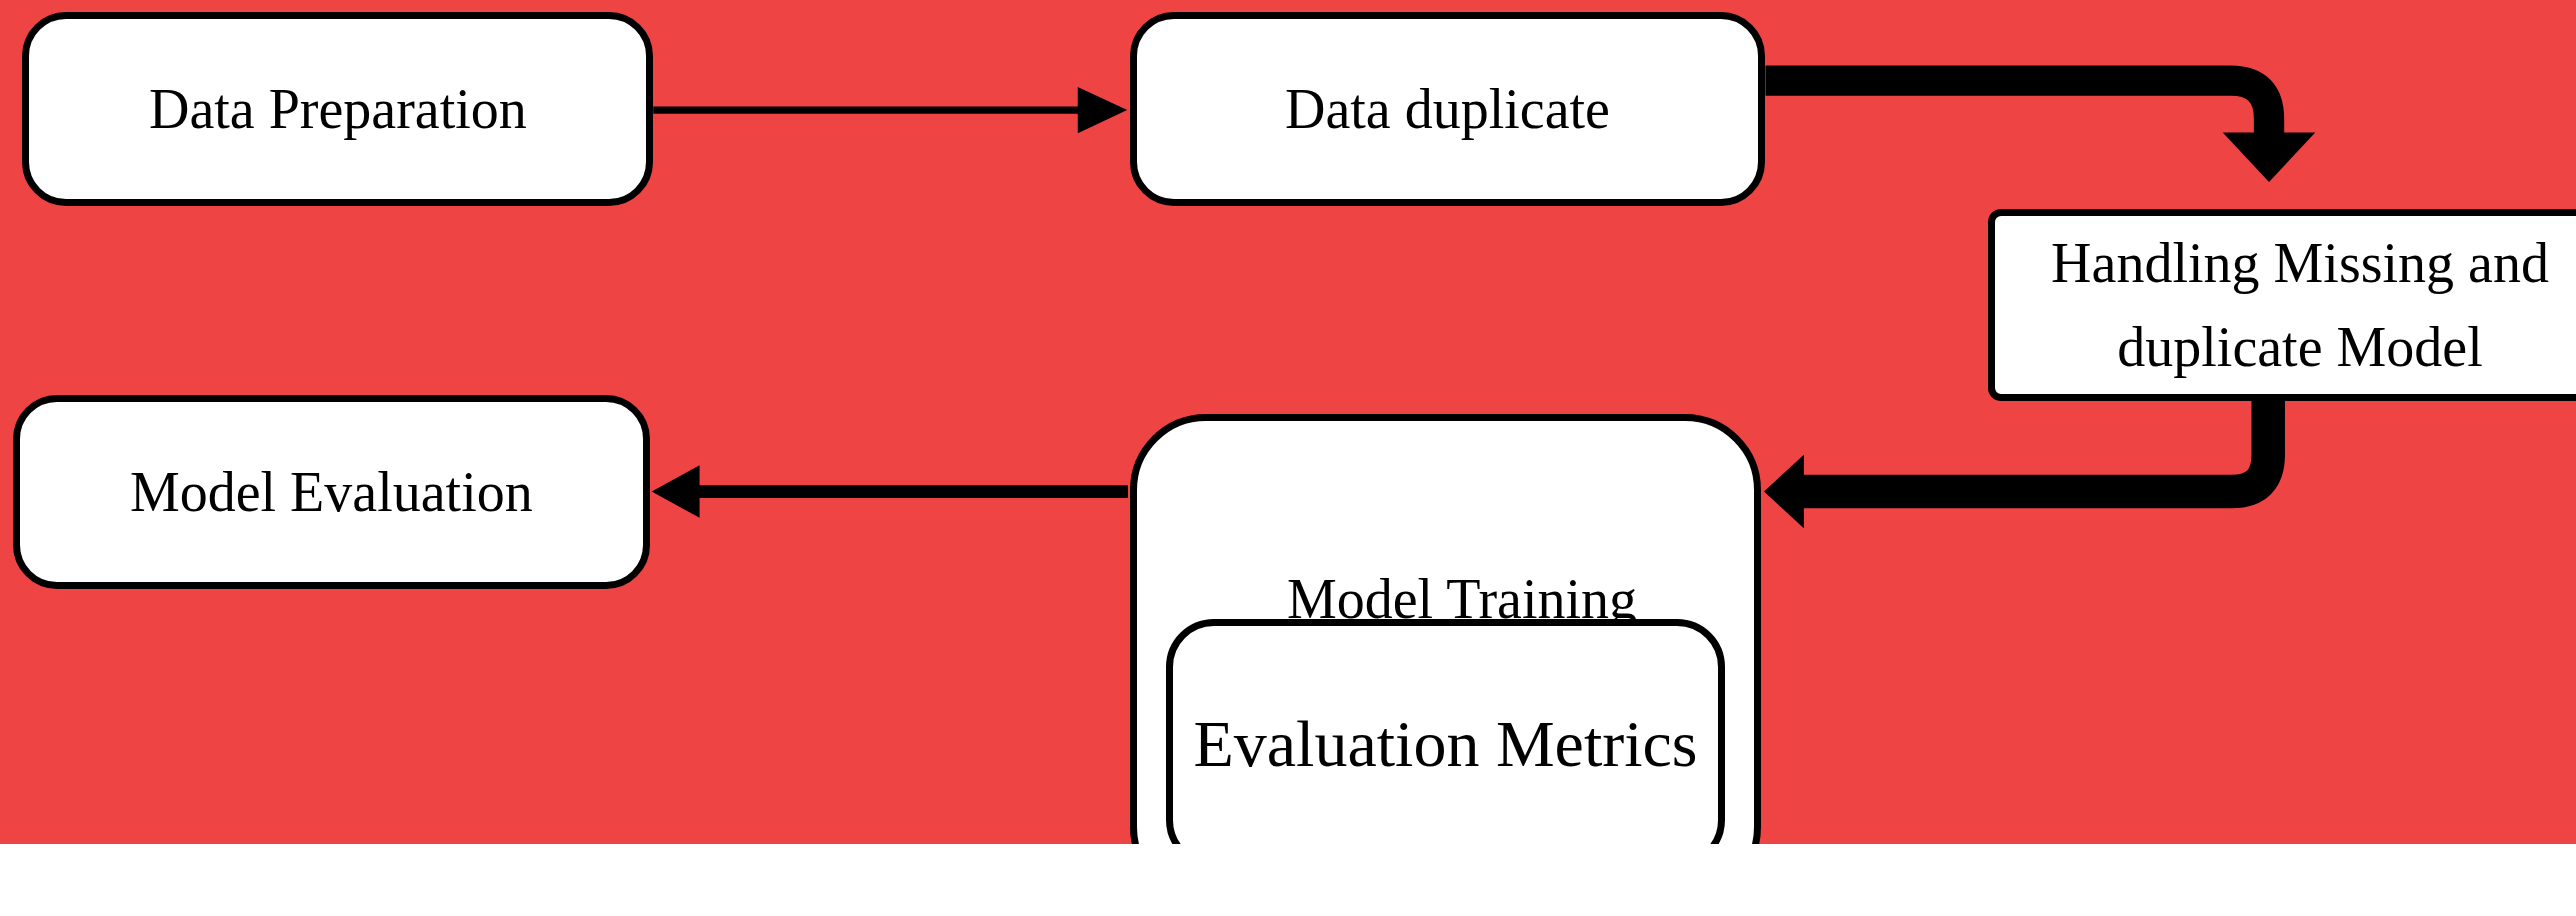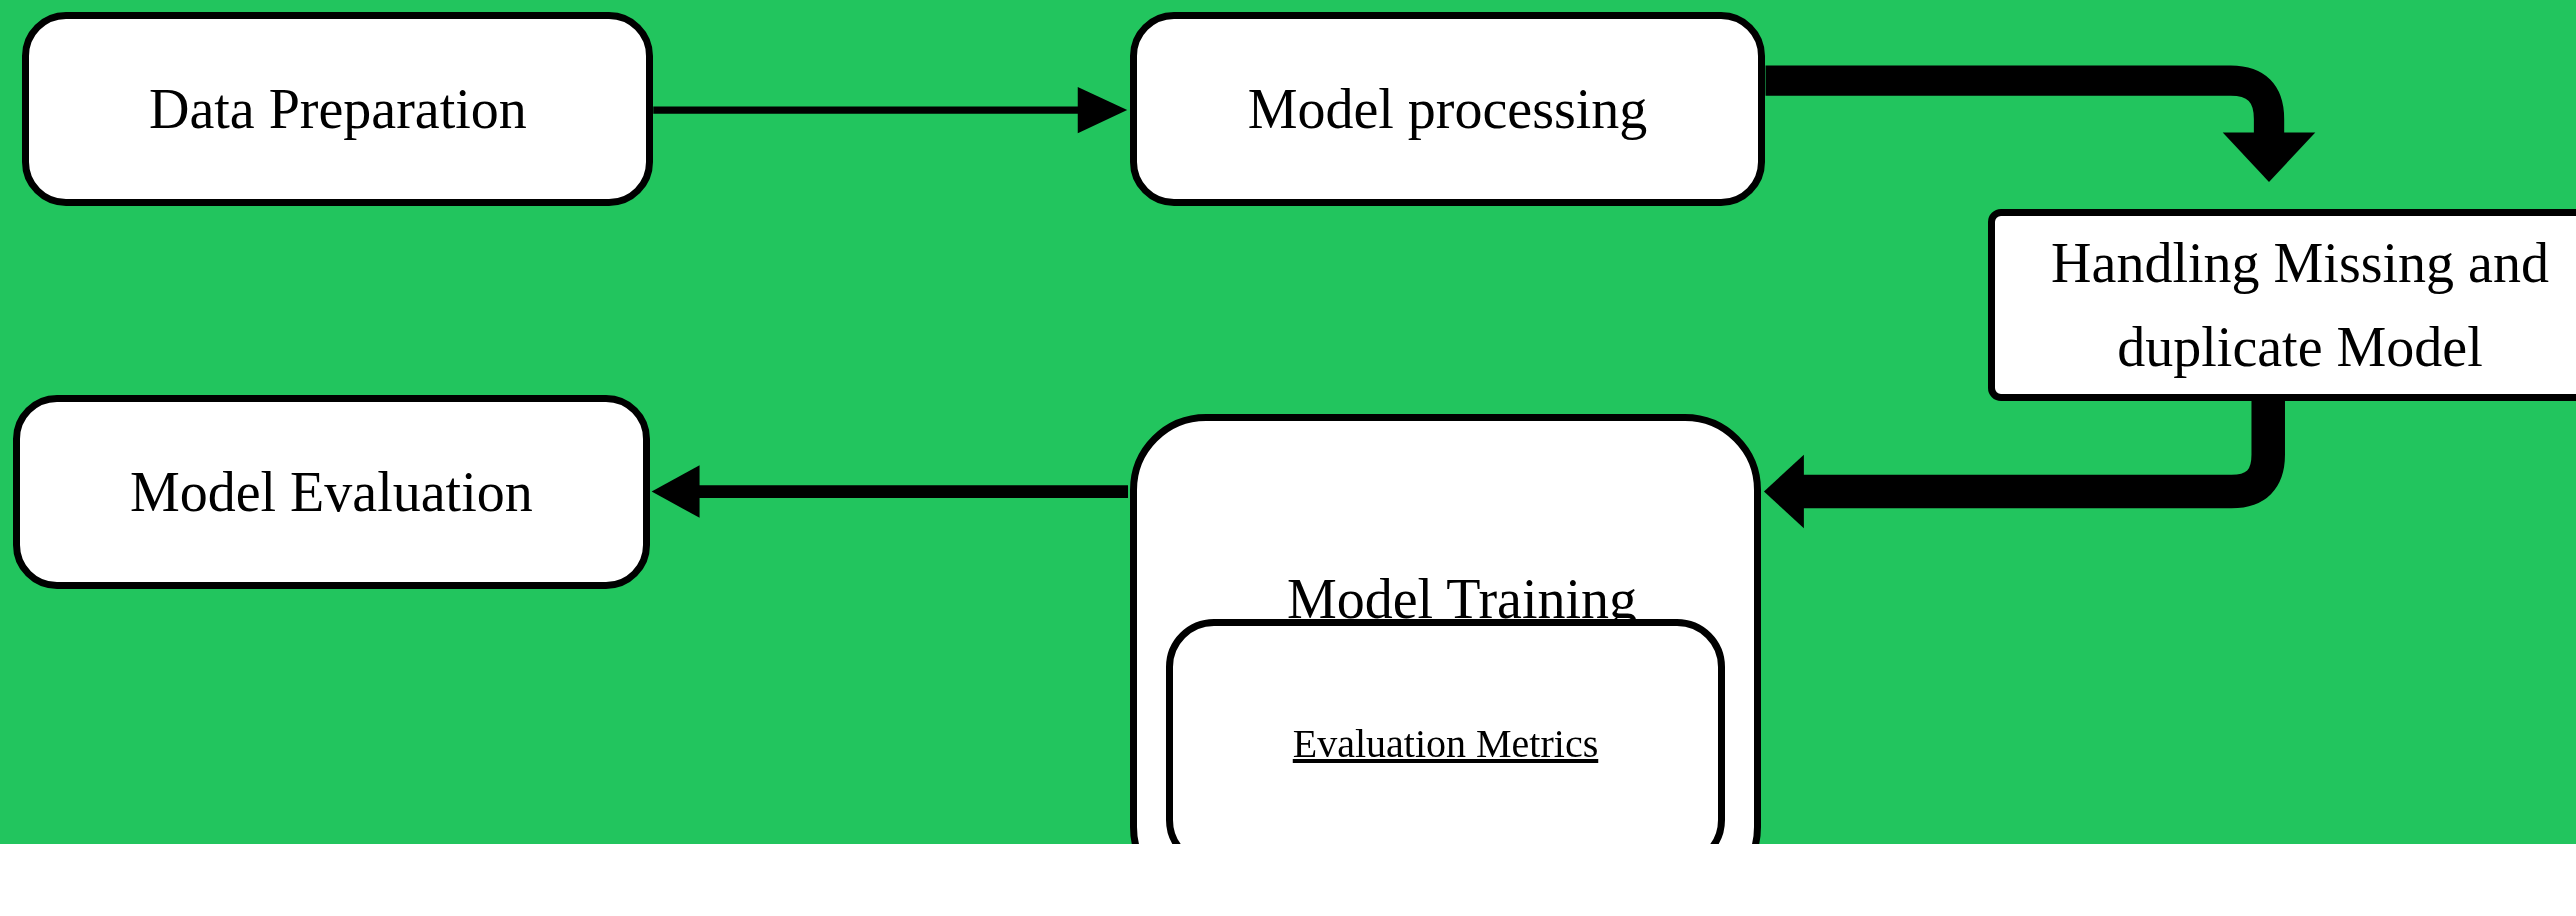--- a/index.html
+++ b/index.html
@@ -4,21 +4,21 @@
 <style>
   html, body {
     margin: 0;
     padding: 0;
     background: #ffffff;
   }
   .canvas {
     position: relative;
     width: 2576px;
     height: 844px;
-    background: #22c55e;
+    background: #ef4444;
     font-family: "Liberation Serif", "DejaVu Serif", serif;
     color: #000000;
     overflow: hidden;
   }
   .arrow-layer {
     position: absolute;
     left: 0;
     top: 0;
     width: 2576px;
     height: 916px;
@@ -51,24 +51,23 @@
   .node-f {
     position: absolute;
     left: 29px; top: 198px; width: 559px; height: 249px; border-radius: 48px;
     border: 7.2px solid #000000;
     box-sizing: border-box;
     display: flex;
     flex-direction: column;
     align-items: center;
     justify-content: center;
     text-align: center;
-    font-size: 40px;
+    font-size: 66px;
     line-height: 89px;
     background: #ffffff;
-    text-decoration: underline;
   }
   .label-line { display: block; white-space: nowrap; }
 </style>
 </head>
 <body>
 
 <div class="canvas">
 
   <svg class="arrow-layer" viewBox="0 0 3227 1148" xmlns="http://www.w3.org/2000/svg">
 
@@ -91,21 +90,21 @@
       <path d="M1413,616 L874,616" stroke="#000000" stroke-width="16" fill="none"></path>
       <polygon points="876,583 876,649 816,616" fill="#000000"></polygon>
     </g>
   </svg>
 
   <div class="node node-a single">
     <span class="label-line">Data Preparation</span>
   </div>
 
   <div class="node node-b single">
-    <span class="label-line">Model processing</span>
+    <span class="label-line">Data duplicate</span>
   </div>
 
   <div class="node node-c">
     <span class="label-line">Handling Missing and</span>
     <span class="label-line">duplicate Model</span>
   </div>
 
   <div class="node node-d single">
     <span class="label-line">Model Evaluation</span>
   </div>

